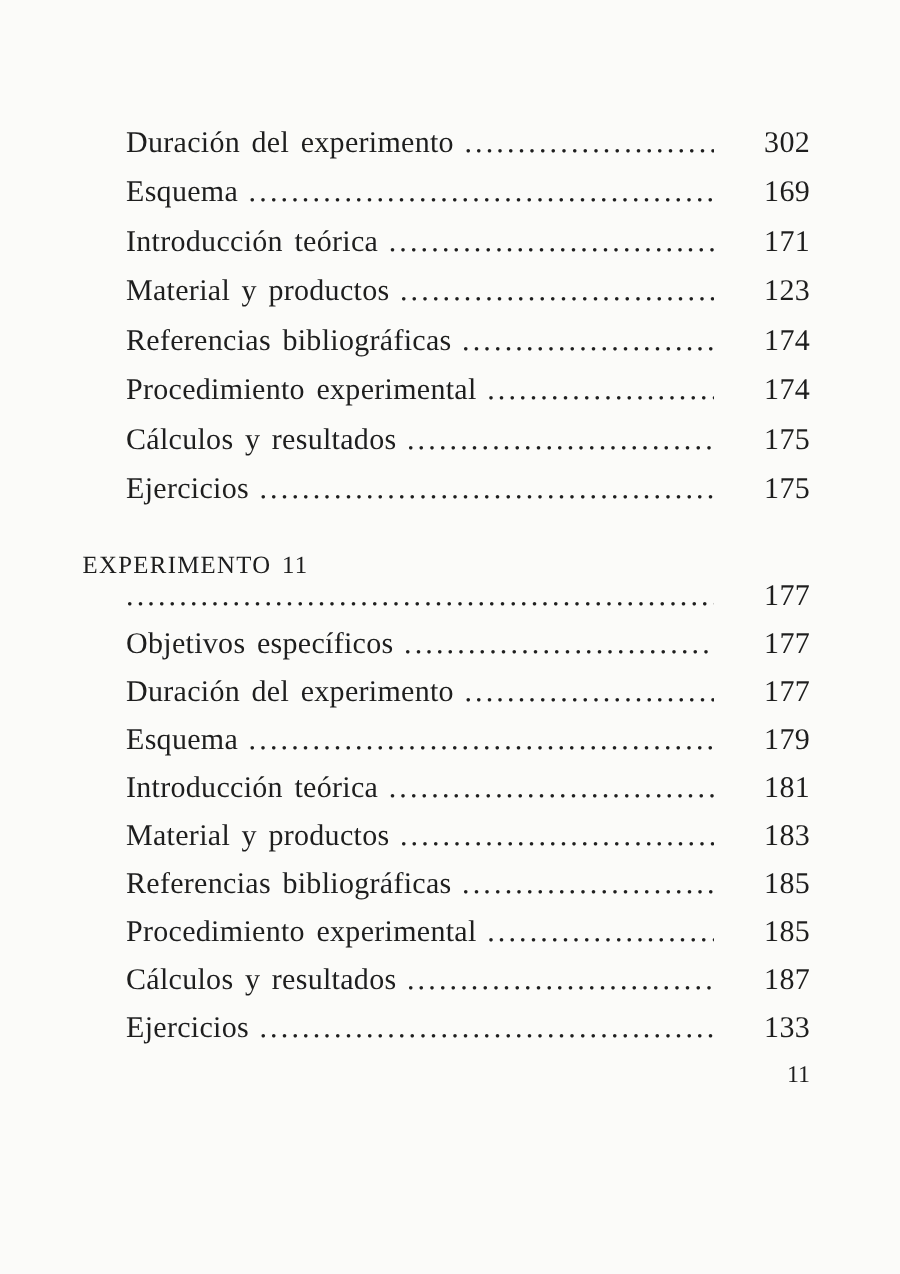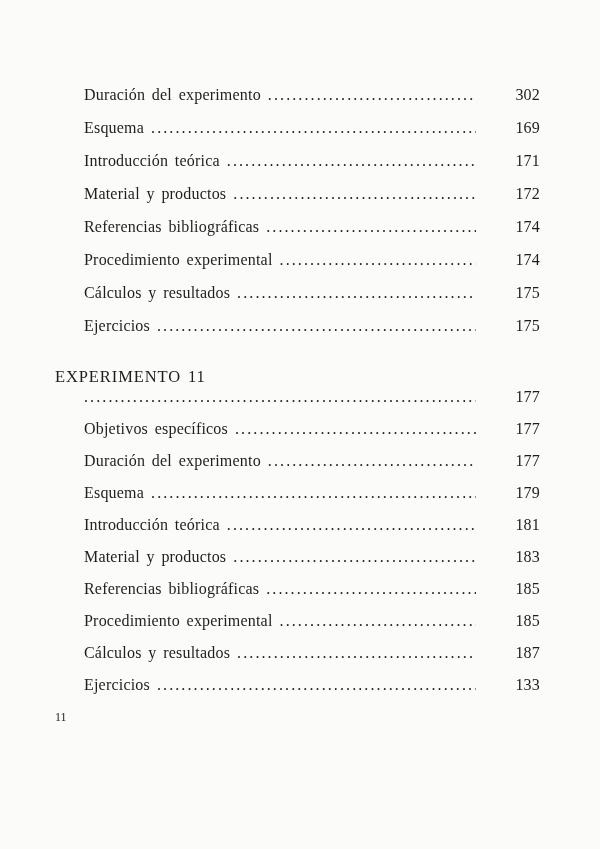--- a/index.html
+++ b/index.html
@@ -15,21 +15,21 @@
     position: relative;
     width: 600px;
     height: 849px;
     padding: 85px 60px 0 55px;
   }
   .toc { width: 100%; }
   .toc-row {
     display: flex;
     align-items: baseline;
     margin-left: 29px;
-    font-size: 16px;
+    font-size: 20px;
     line-height: 20px;
     letter-spacing: 0.2px;
     word-spacing: 2.5px;
   }
   .toc-1 .toc-row { margin-bottom: 13px; }
   .toc-2 .toc-row { margin-bottom: 12px; }
   .toc-label {
     white-space: nowrap;
     padding-right: 7px;
   }
@@ -64,21 +64,22 @@
     margin-bottom: 28px;
     font-size: 16.5px;
     line-height: 21px;
     font-weight: 400;
     letter-spacing: 0.6px;
     word-spacing: 3px;
   }
   .folio {
     margin-top: 8px;
     width: 100%;
-    font-size: 12px;
+    text-align: right;
+    font-size: 16px;
     line-height: 20px;
   }
 </style>
 </head>
 <body>
 
 <div class="page">
 
   <div class="toc toc-1">
 
@@ -96,21 +97,21 @@
 
       <div class="toc-row">
         <span class="toc-label">Introducción teórica</span>
         <span class="leader"></span>
         <span class="toc-page">171</span>
       </div>
 
       <div class="toc-row">
         <span class="toc-label">Material y productos</span>
         <span class="leader"></span>
-        <span class="toc-page">172</span>
+        <span class="toc-page">123</span>
       </div>
 
       <div class="toc-row">
         <span class="toc-label">Referencias bibliográficas</span>
         <span class="leader"></span>
         <span class="toc-page">174</span>
       </div>
 
       <div class="toc-row">
         <span class="toc-label">Procedimiento experimental</span>

